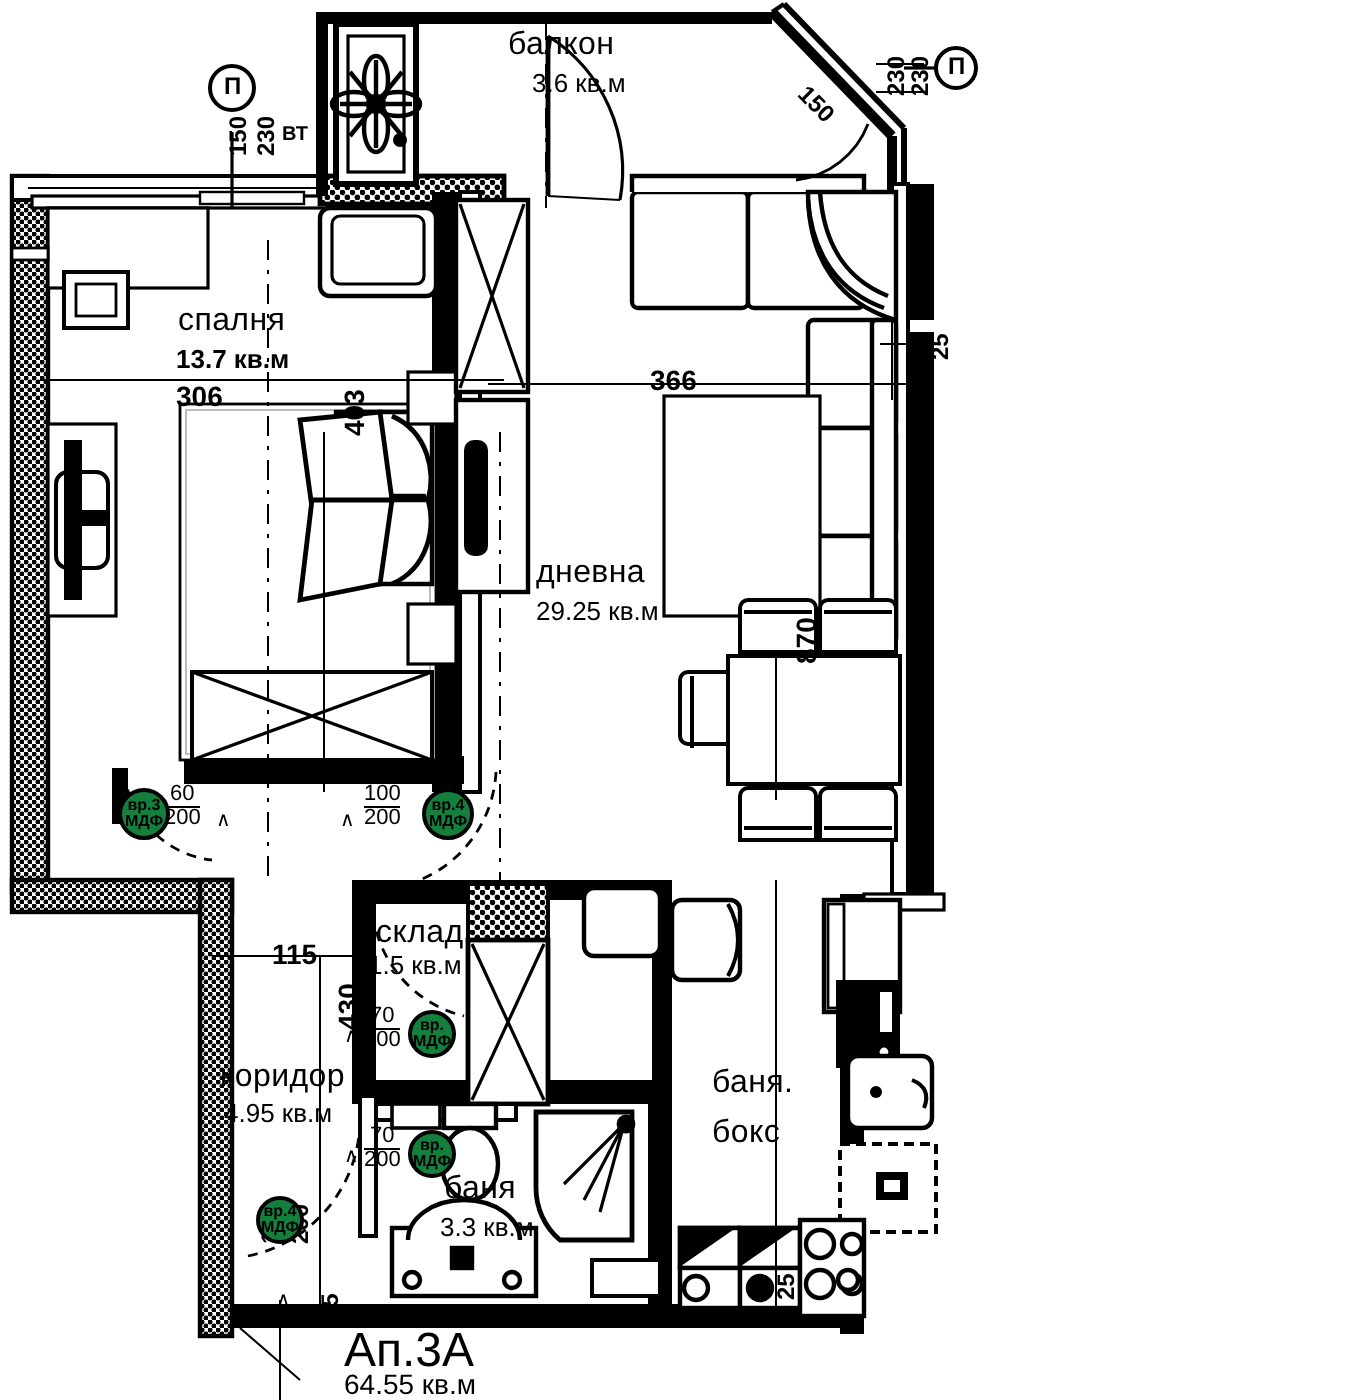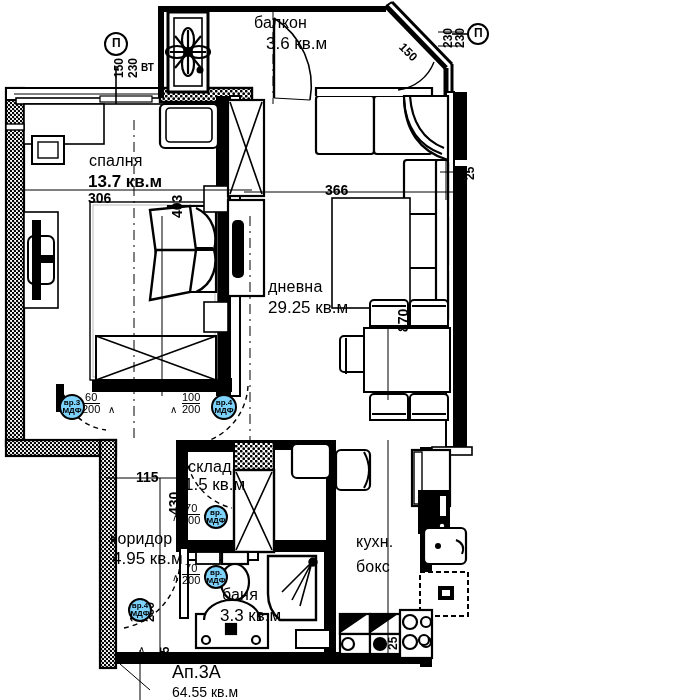--- a/index.html
+++ b/index.html
@@ -10,35 +10,35 @@
   }
   #plan{position:absolute;left:0;top:0;width:685px;height:700px;}
   .lbl{
     position:absolute;
     font-family:"Liberation Sans", sans-serif;
     color:#000;
     white-space:nowrap;
     user-select:none;
   }
   .room-name{font-size:16px;letter-spacing:.2px;}
-  .room-area{font-size:17px;}
+  .room-area{font-size:13px;}
   .dim{font-size:14px;font-weight:bold;}
   .dim-sm{font-size:12px;font-weight:bold;}
   .tiny{font-size:10px;}
   .vert{transform-origin:0 0;}
-  .apt-name{font-size:18px;}
+  .apt-name{font-size:24px;}
   .apt-area{font-size:14px;}
   .doorlbl{font-size:11px;}
   .doorlbl .num{display:block;text-align:center;line-height:1.0;}
   .doorlbl .bar{display:block;border-top:1.5px solid #000;}
   .circ{
     position:absolute;border:2px solid #000;border-radius:50%;
     display:flex;align-items:center;justify-content:center;
     font-size:8px;font-weight:bold;line-height:.95;text-align:center;
-    background:#7dd3fc;
+    background:#15803d;
   }
 </style>
 </head>
 <body>
 
 <svg id="plan" viewBox="0 0 685 700">
   <defs>
     <pattern id="hatchDots" width="4" height="4" patternUnits="userSpaceOnUse">
       <rect width="4" height="4" fill="#fff"></rect>
       <circle cx="1" cy="1" r="1.25" fill="#000"></circle>
@@ -358,21 +358,21 @@
   <div class="lbl room-area" style="left:184px;top:475px;">1.5 кв.м</div>
 
   <div class="lbl room-name" style="left:110px;top:530px;">коридор</div>
   <div class="lbl room-area" style="left:112px;top:549px;">4.95 кв.м</div>
   <div class="lbl dim" style="left:136px;top:469px;">115</div>
   <div class="lbl dim vert" style="left:166px;top:515px;transform:rotate(-90deg);">430</div>
 
   <div class="lbl room-name" style="left:222px;top:586px;">баня</div>
   <div class="lbl room-area" style="left:220px;top:606px;">3.3 кв.м</div>
 
-  <div class="lbl room-name" style="left:356px;top:533px;">кухн.</div>
+  <div class="lbl room-name" style="left:356px;top:533px;">баня.</div>
   <div class="lbl room-name" style="left:356px;top:558px;">бокс</div>
 
   <div class="lbl apt-name" style="left:172px;top:662px;">Ап.3А</div>
   <div class="lbl apt-area" style="left:172px;top:684px;">64.55 кв.м</div>
 
   <div class="lbl dim-sm vert" style="left:112px;top:78px;transform:rotate(-90deg);">150</div>
   <div class="lbl dim-sm vert" style="left:126px;top:78px;transform:rotate(-90deg);">230</div>
   <div class="lbl tiny" style="left:141px;top:62px;font-weight:bold;">ВТ</div>
 
   <div class="lbl dim-sm vert" style="left:441px;top:48px;transform:rotate(-90deg);">230</div>

